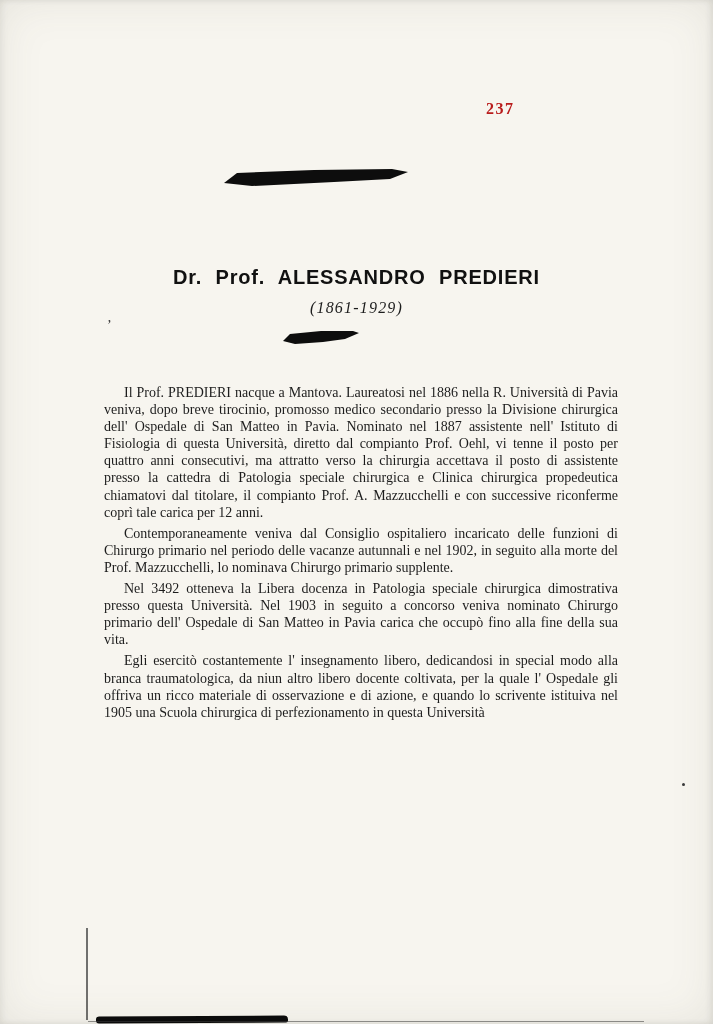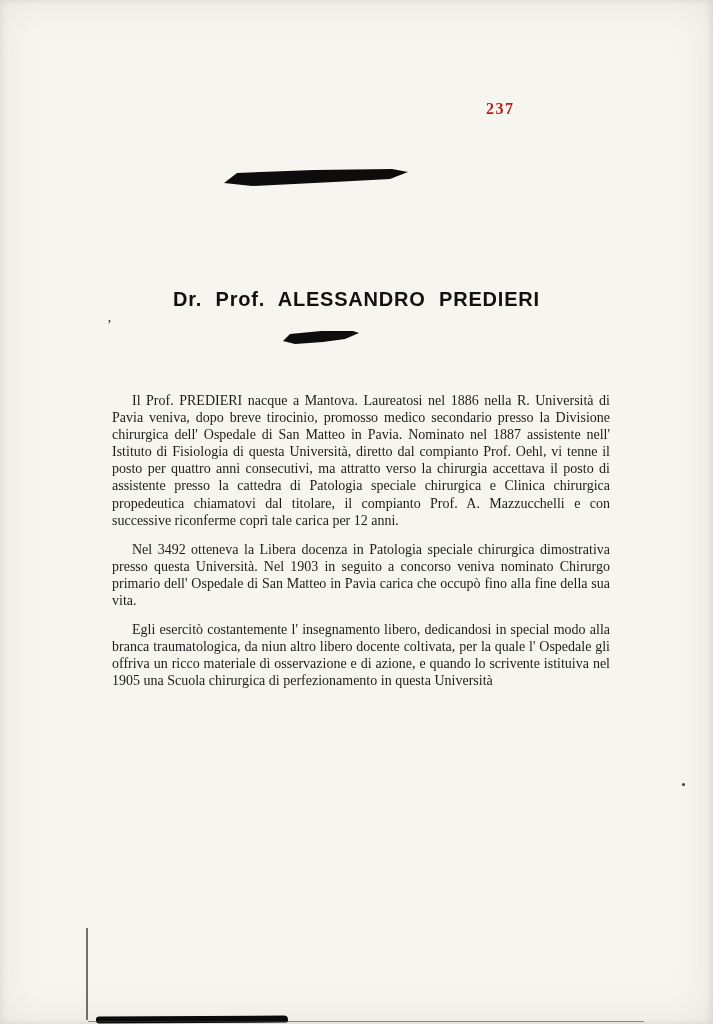--- a/index.html
+++ b/index.html
@@ -47,21 +47,20 @@
     top: 266px;
     left: 0;
     width: 100%;
     text-align: center;
     font-family: "Liberation Sans", sans-serif;
     font-weight: 700;
     font-size: 20px;
     letter-spacing: 0.8px;
     word-spacing: 7px;
     color: #111;
-    margin-top: 22px;
   }
   .subtitle {
     position: absolute;
     top: 299px;
     left: 0;
     width: 100%;
     text-align: center;
     font-style: italic;
     font-size: 16px;
     letter-spacing: 1.2px;
@@ -71,21 +70,21 @@
     position: absolute;
     left: 100px;
     top: 380px;
     width: 522px;
     font-size: 14px;
     line-height: 17.1px;
     text-align: justify;
     color: #1c1c1c;
   }
   .body-text p {
-    margin: 12px;
+    margin: 4px;
     text-indent: 20px;
   }
   
   .artifact-bottom-streak {
     position: absolute;
     left: 96px;
     top: 1016px;
     width: 192px;
     height: 7px;
     background: #0b0b0b;
@@ -131,27 +130,29 @@
 <div class="page">
 
   <div class="page-number">237</div>
 
   <svg class="ornament-top" viewBox="0 0 184 19" preserveAspectRatio="none" aria-hidden="true">
     <polygon points="0,14 13,4 90,1 168,0 184,3 166,10 110,13 28,17" fill="#0d0d0d"></polygon>
   </svg>
 
   <div class="title">Dr. Prof. ALESSANDRO PREDIERI</div>
 
+  <div class="subtitle">(1861-1929)</div>
 
   <svg class="ornament-bottom" viewBox="0 0 76 14" preserveAspectRatio="none" aria-hidden="true">
     <polygon points="0,10 7,3 38,0 70,0 76,2 62,8 40,11 12,13" fill="#0d0d0d"></polygon>
   </svg>
 
   <div class="body-text">
     <p>Il Prof. PREDIERI nacque a Mantova. Laureatosi nel 1886 nella R. Università di Pavia veniva, dopo breve tirocinio, promosso medico secondario presso la Divisione chirurgica dell' Ospedale di San Matteo in Pavia. Nominato nel 1887 assistente nell' Istituto di Fisiologia di questa Università, diretto dal compianto Prof. Oehl, vi tenne il posto per quattro anni consecutivi, ma attratto verso la chirurgia accettava il posto di assistente presso la cattedra di Patologia speciale chirurgica e Clinica chirurgica propedeutica chiamatovi dal titolare, il compianto Prof. A. Mazzucchelli e con successive riconferme coprì tale carica per 12 anni.</p>
+    <p>Contemporaneamente veniva dal Consiglio ospitaliero incaricato delle funzioni di Chirurgo primario nel periodo delle vacanze autunnali e nel 1902, in seguito alla morte del Prof. Mazzucchelli, lo nominava Chirurgo primario supplente.</p>
     <p>Nel 3492 otteneva la Libera docenza in Patologia speciale chirurgica dimostrativa presso questa Università. Nel 1903 in seguito a concorso veniva nominato Chirurgo primario dell' Ospedale di San Matteo in Pavia carica che occupò fino alla fine della sua vita.</p>
     <p>Egli esercitò costantemente l' insegnamento libero, dedicandosi in special modo alla branca traumatologica, da niun altro libero docente coltivata, per la quale l' Ospedale gli offriva un ricco materiale di osservazione e di azione, e quando lo scrivente istituiva nel 1905 una Scuola chirurgica di perfezionamento in questa Università</p>
   </div>
 
   <div class="artifact-apostrophe">’</div>
   <div class="artifact-dot"></div>
   <div class="artifact-left-line"></div>
   <div class="artifact-bottom-streak"></div>
   <div class="artifact-bottom-line"></div>
 

